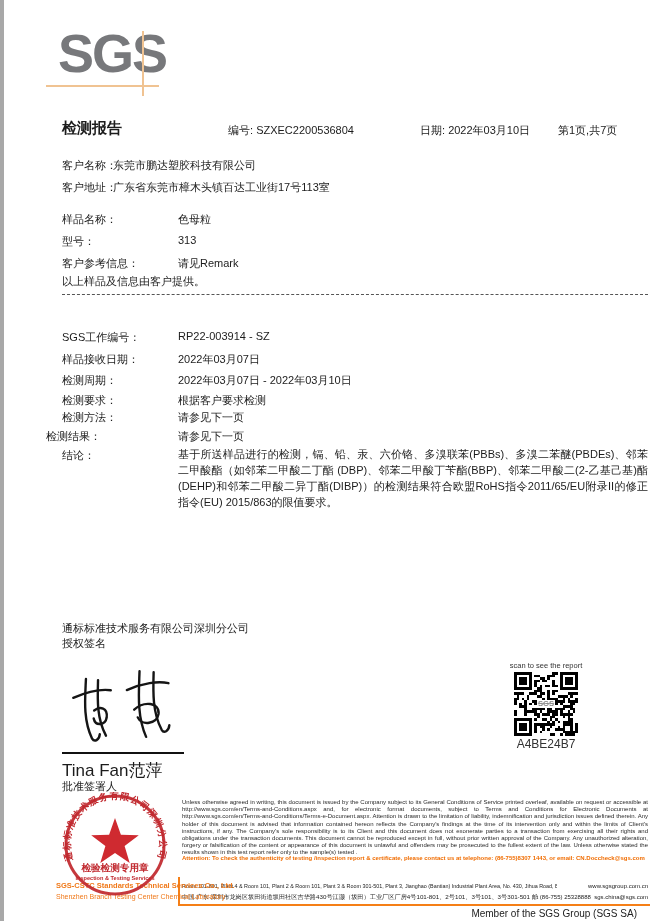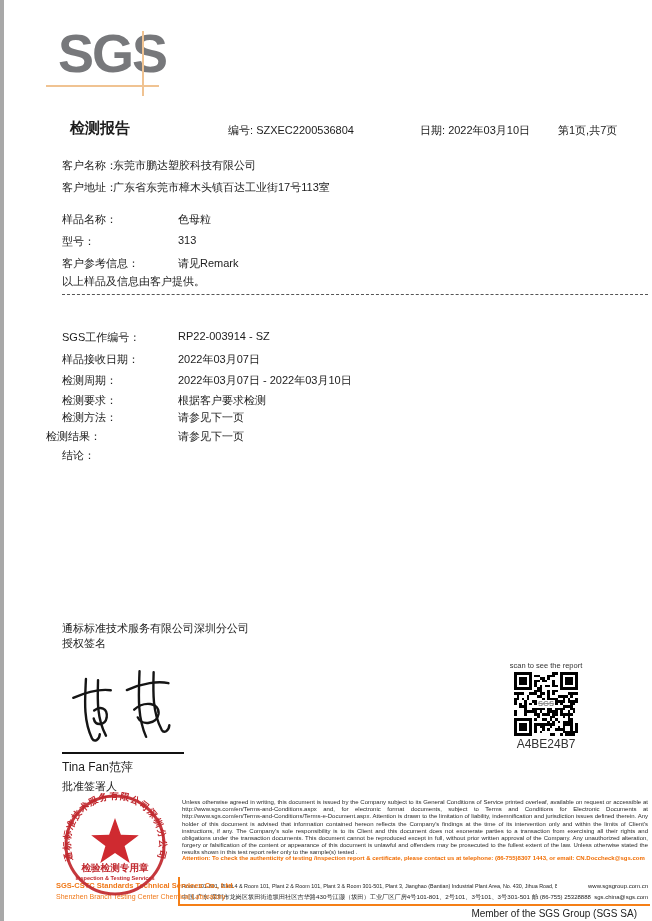--- a/index.html
+++ b/index.html
@@ -7,32 +7,32 @@
     position:relative; width:652px; height:921px; background:#ffffff;
     font-family:"Liberation Sans", sans-serif; color:#1c1c1c; overflow:hidden;
     margin:0 auto;
   }
   .abs{position:absolute;}
   .left-edge{left:0;top:0;width:4px;height:921px;background:#a8a8a8;}
   
   .logo{left:58px;top:26px;font-size:54px;font-weight:bold;color:#77787b;letter-spacing:-2px;line-height:1;}
   .logo-hline{left:46px;top:85px;width:113px;height:2px;background:#f0c392;}
   .logo-vline{left:142px;top:31px;width:2px;height:65px;background:#f0c392;}
-  .title{left:62px;top:119px;font-size:15px;font-weight:bold;margin-left:8px;}
+  .title{left:62px;top:119px;font-size:15px;font-weight:bold;}
   .hmeta{top:123px;font-size:11px;}
   
   .lbl,.val{font-size:11px;white-space:nowrap;}
   .note{font-size:11px;}
   .dashline{left:62px;top:294px;width:586px;border-top:1px dashed #555;}
   .conc-para{left:178px;top:446px;width:470px;font-size:11px;line-height:16px;text-align:justify;}
   
   .sig-company{left:62px;top:621px;font-size:11px;}
   .sig-auth{left:62px;top:636px;font-size:11px;}
   .sig-line{left:62px;top:752px;width:122px;height:2px;background:#111;}
-  .sig-name{left:62px;top:759px;font-size:12px;}
+  .sig-name{left:62px;top:759px;font-size:17px;}
   .sig-role{left:62px;top:779px;font-size:11px;}
   
   .qr-scan{left:498px;top:661px;width:96px;text-align:center;font-size:7.5px;color:#333;}
   .qr-box{left:514px;top:672px;width:64px;height:64px;}
   .qr-code-text{left:498px;top:737px;width:96px;text-align:center;font-size:12px;color:#333;}
   
   .disclaimer{left:182px;top:799px;width:466px;font-size:6px;line-height:7.2px;text-align:justify;color:#2a2a2a;}
   .attention{left:182px;top:855px;width:466px;font-size:6px;line-height:7.2px;font-weight:bold;color:#f06c00;}
   .addr-row{left:182px;width:466px;display:flex;justify-content:space-between;align-items:baseline;}
   .addr-row .a-left{font-size:5.4px;color:#222;white-space:nowrap;overflow:hidden;max-width:375px;}
@@ -91,20 +91,21 @@
   <div class="abs lbl" style="left:62px;top:373px;">检测周期：</div>
   <div class="abs val" style="left:178px;top:373px;">2022年03月07日 - 2022年03月10日</div>
   <div class="abs lbl" style="left:62px;top:393px;">检测要求：</div>
   <div class="abs val" style="left:178px;top:393px;">根据客户要求检测</div>
   <div class="abs lbl" style="left:62px;top:410px;">检测方法：</div>
   <div class="abs val" style="left:178px;top:410px;">请参见下一页</div>
   <div class="abs lbl" style="left:46px;top:429px;">检测结果：</div>
   <div class="abs val" style="left:178px;top:429px;">请参见下一页</div>
 
   <div class="abs lbl" style="left:62px;top:448px;">结论：</div>
+  <div class="abs conc-para">基于所送样品进行的检测，镉、铅、汞、六价铬、多溴联苯(PBBs)、多溴二苯醚(PBDEs)、邻苯二甲酸酯（如邻苯二甲酸二丁酯 (DBP)、邻苯二甲酸丁苄酯(BBP)、邻苯二甲酸二(2-乙基己基)酯(DEHP)和邻苯二甲酸二异丁酯(DIBP)）的检测结果符合欧盟RoHS指令2011/65/EU附录II的修正指令(EU) 2015/863的限值要求。</div>
 
   <div class="abs sig-company">通标标准技术服务有限公司深圳分公司</div>
   <div class="abs sig-auth">授权签名</div>
   <svg class="abs sig-svg" width="130" height="86" viewBox="0 0 130 86">
     <g fill="none" stroke="#151515" stroke-width="2.4" stroke-linecap="round" transform="rotate(-4 65 43)">
       <path d="M10,30 C24,25 38,23 48,25"></path>
       <path d="M24,12 C22,30 18,52 26,72 C28,76 33,74 34,68"></path>
       <path d="M36,14 C34,34 32,52 40,70"></path>
       <path d="M30,44 C36,40 44,42 42,52 C40,60 30,60 29,52"></path>
       <path d="M64,26 C80,20 96,19 106,22"></path>

